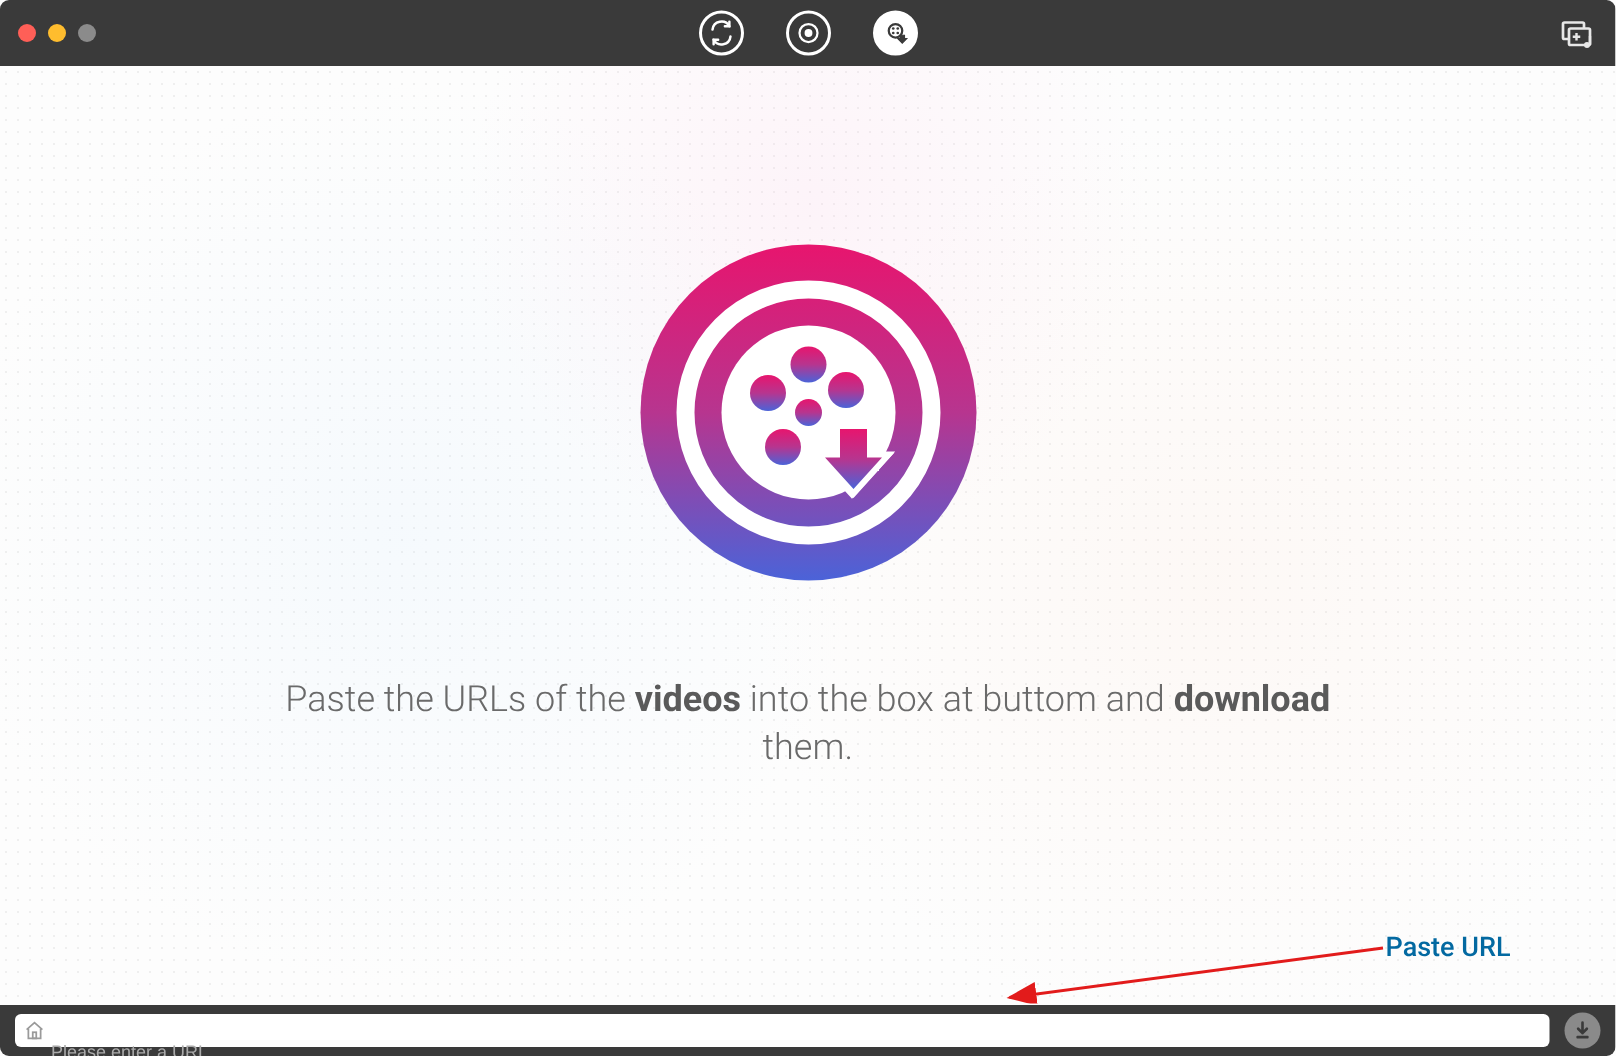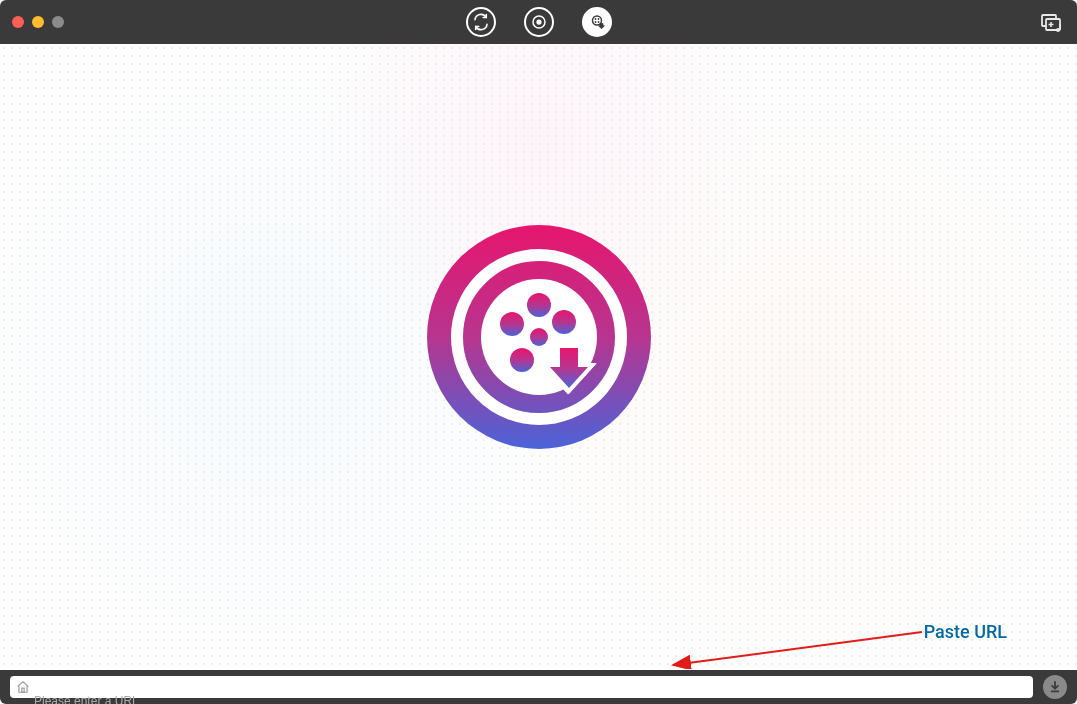--- a/index.html
+++ b/index.html
@@ -297,20 +297,23 @@
       <g>
         <rect x="126" y="118" width="36" height="36" fill="#fff"></rect>
         <path d="M132 124 L156 124 L156 144 L166 144 L144 168 L122 144 L132 144 Z" fill="url(#lg)" stroke="#fff" stroke-width="6" stroke-linejoin="miter"></path>
         <path d="M132 124 L156 124 L156 144 L166 144 L144 168 L122 144 L132 144 Z" fill="none" stroke="#fff" stroke-width="0"></path>
         <path d="M130 120 L160 120 L160 142 L172 142 L145 172 L118 142 L130 142 Z" fill="#fff"></path>
         <path d="M136 126 L154 126 L154 145 L164 145 L145 166 L126 145 L136 145 Z" fill="url(#lg)"></path>
       </g>
     </svg>
   </div>
 
+  <div class="instruction">
+    <span>Paste the URLs of the </span><span class="bold">videos</span><span> into the box at buttom and </span><span class="bold">download</span><span> them.</span>
+  </div>
 </div>
 
 <div class="annotation">Paste URL</div>
 <svg class="annotation-arrow" viewBox="0 0 260 40">
   <defs>
     <marker id="arrowhead" markerWidth="10" markerHeight="8" refX="9" refY="4" orient="auto">
       <polygon points="0 0, 10 4, 0 8" fill="#e21b1b"></polygon>
     </marker>
   </defs>
   <line x1="255" y1="3" x2="6" y2="36" stroke="#e21b1b" stroke-width="2" marker-end="url(#arrowhead)"></line>

